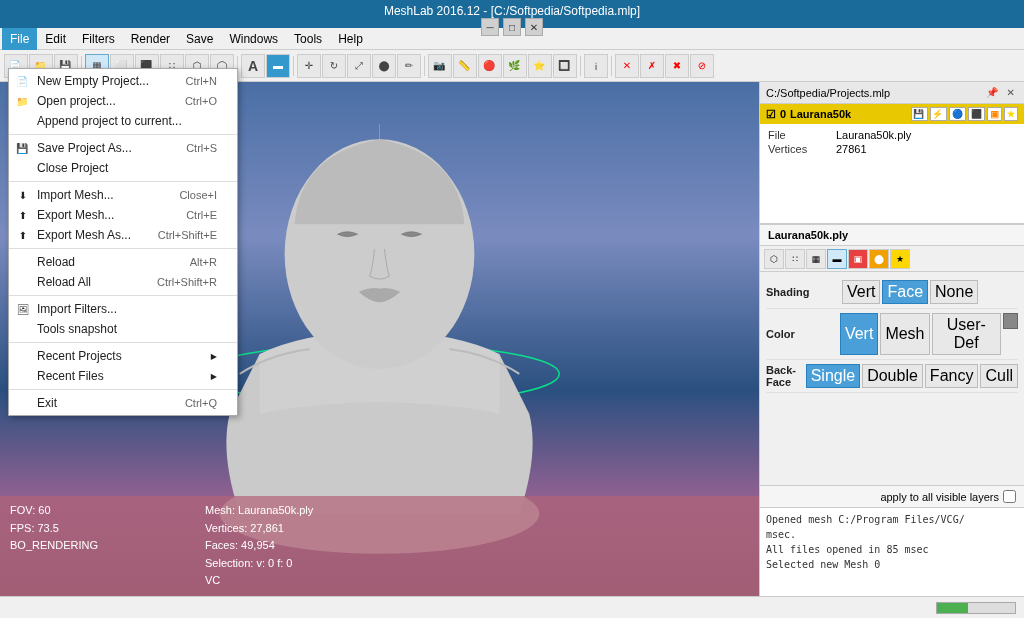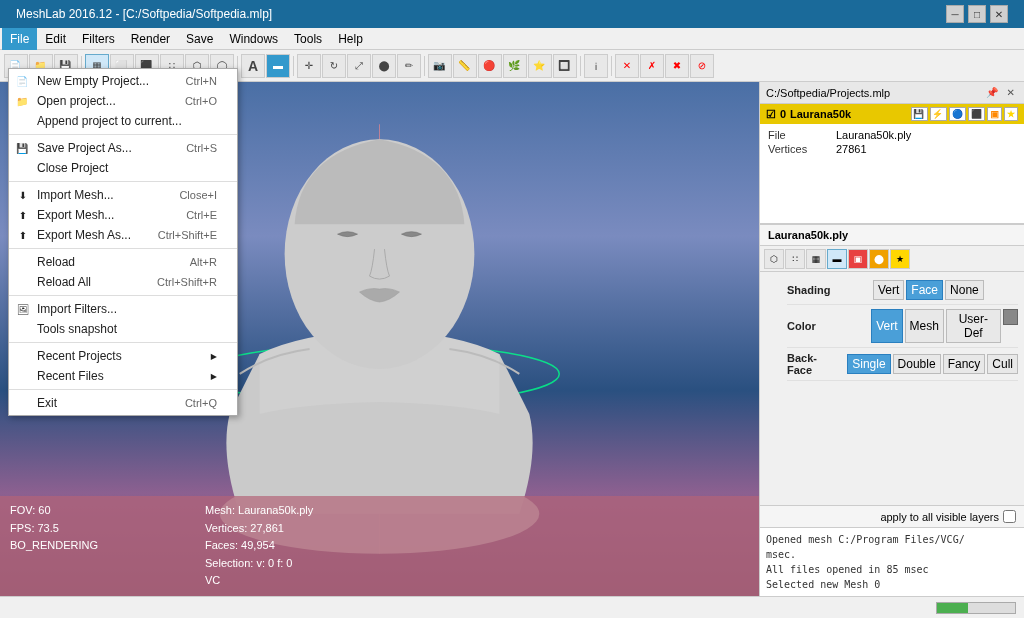--- a/index.html
+++ b/index.html
@@ -2,26 +2,27 @@
 <html><head>
   <meta charset="utf-8">
   <style>
     * { box-sizing: border-box; margin: 0; padding: 0; }
     body { font-family: 'Segoe UI', Tahoma, Geneva, Verdana, sans-serif; font-size: 12px; background: #f0f0f0; width: 1024px; height: 618px; overflow: hidden; }
     
     
     .title-bar {
       background: #1a6a9a;
       color: white;
-      padding: 4px 16px;
+      padding: 4px 23px;
       display: flex;
       align-items: center;
       justify-content: space-between;
       height: 28px;
       font-size: 12px;
+      flex-direction: column;
     }
     .title-bar-controls { display: flex; gap: 4px; }
     .title-btn { width: 18px; height: 18px; background: #d0d0d0; border: 1px solid #aaa; cursor: pointer; display: flex; align-items: center; justify-content: center; font-size: 10px; color: #333; }
 
     
     .menu-bar {
       background: #f0f0f0;
       border-bottom: 1px solid #ccc;
       display: flex;
       align-items: center;
@@ -166,28 +167,27 @@
     
     .properties-panel {
       padding: 4px 6px;
       flex: 1;
     }
     .prop-row {
       display: flex;
       align-items: center;
       padding: 4px 0;
       border-bottom: 1px solid #e0e0e0;
-      gap: 16px;
-      margin-left: 21px;
+      gap: 6px;
     }
     .prop-label { width: 70px; font-size: 11px; font-weight: bold; color: #222; }
     .prop-buttons { display: flex; gap: 2px; }
     .prop-btn {
       padding: 2px 4px;
-      font-size: 12px;
+      font-size: 16px;
       background: #e8e8e8;
       border: 1px solid #bbb;
       cursor: pointer;
     }
     .prop-btn.active { background: #4a9fd8; color: white; border-color: #2a7fbf; }
     .color-swatch { width: 16px; height: 16px; background: #888; border: 1px solid #666; }
 
     
     .apply-all {
       padding: 4px 8px;
@@ -198,21 +198,21 @@
       justify-content: flex-end;
       gap: 4px;
       background: #f5f5f5;
     }
     .apply-checkbox { cursor: pointer; }
 
     
     .log-panel {
       background: white;
       border-top: 1px solid #ccc;
-      height: 69px;
+      height: 89px;
       padding: 4px 6px;
       font-size: 10px;
       font-family: monospace;
       color: #333;
       line-height: 1.5;
       overflow-y: auto;
     }
 
     
     .status-bar {

